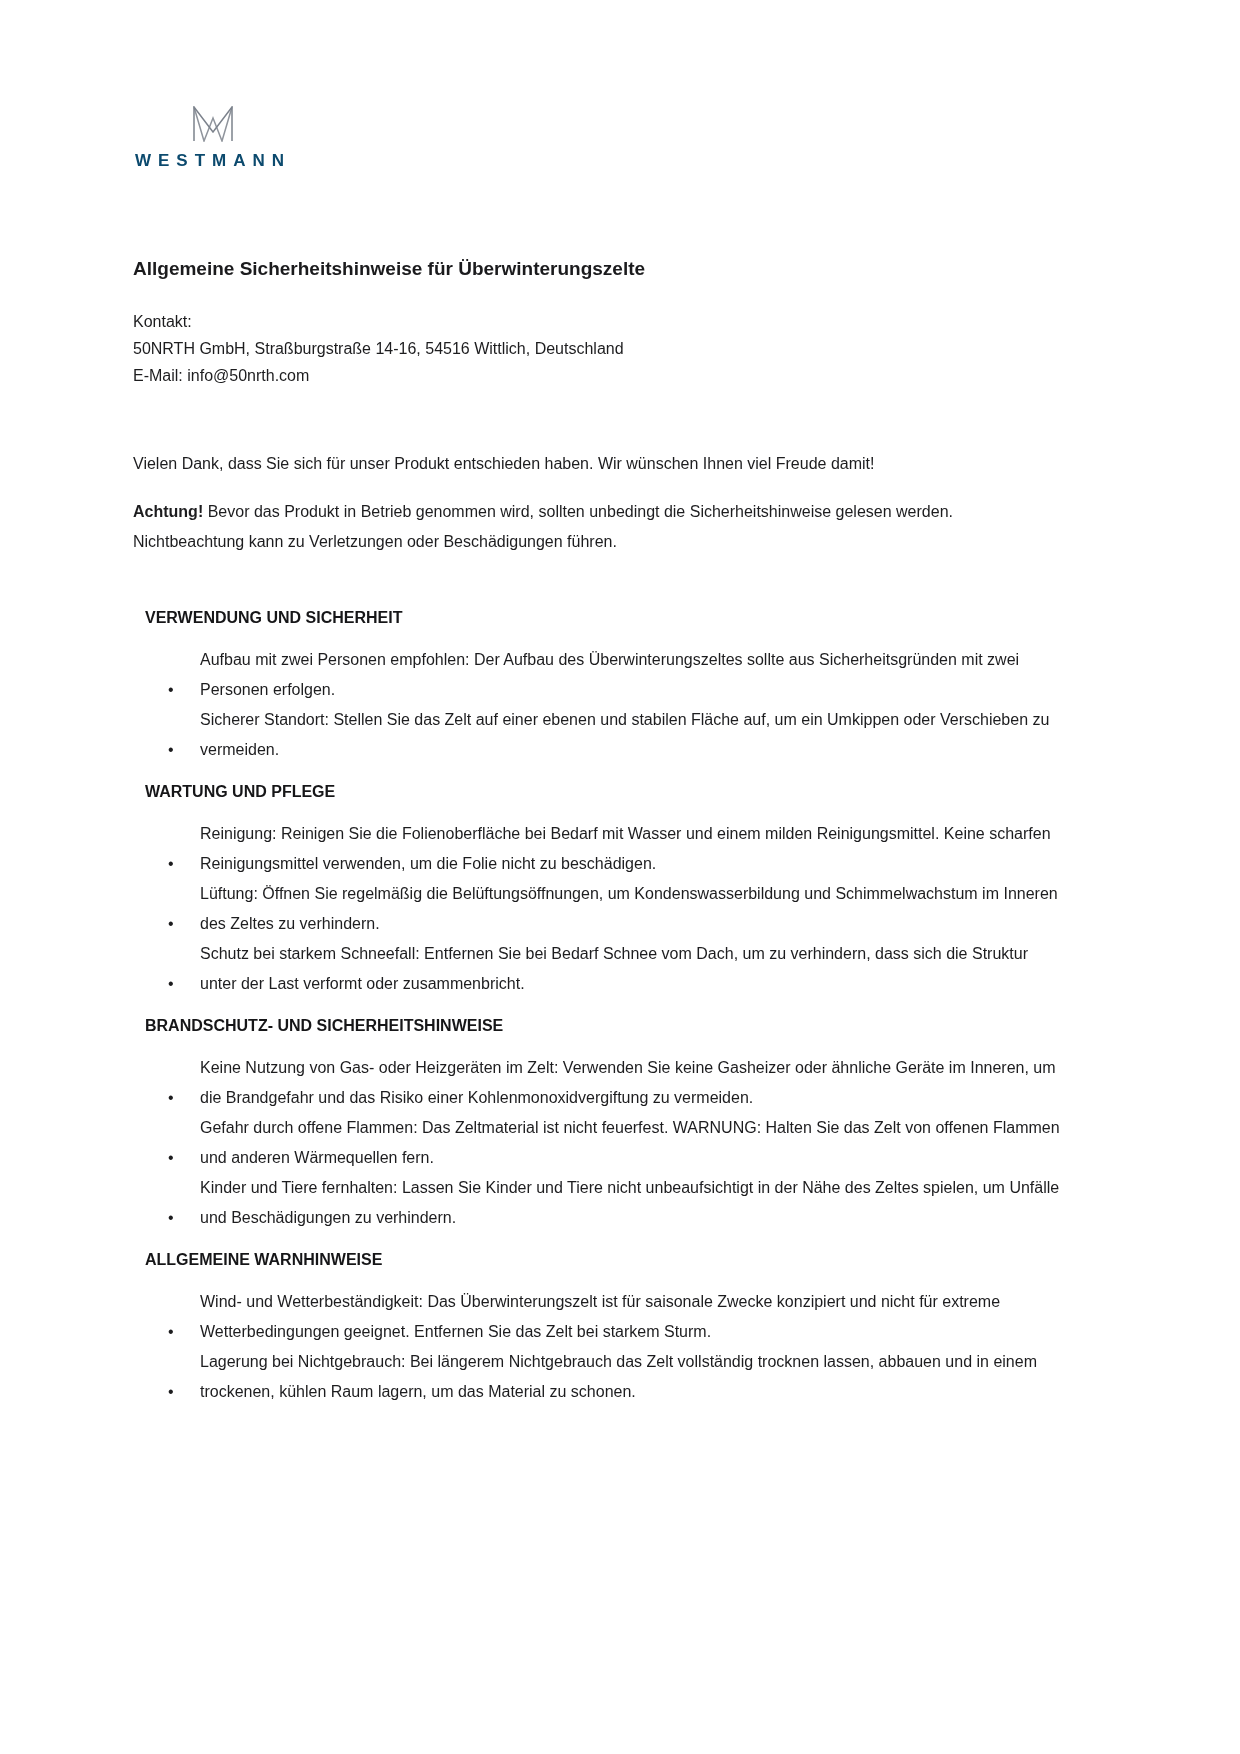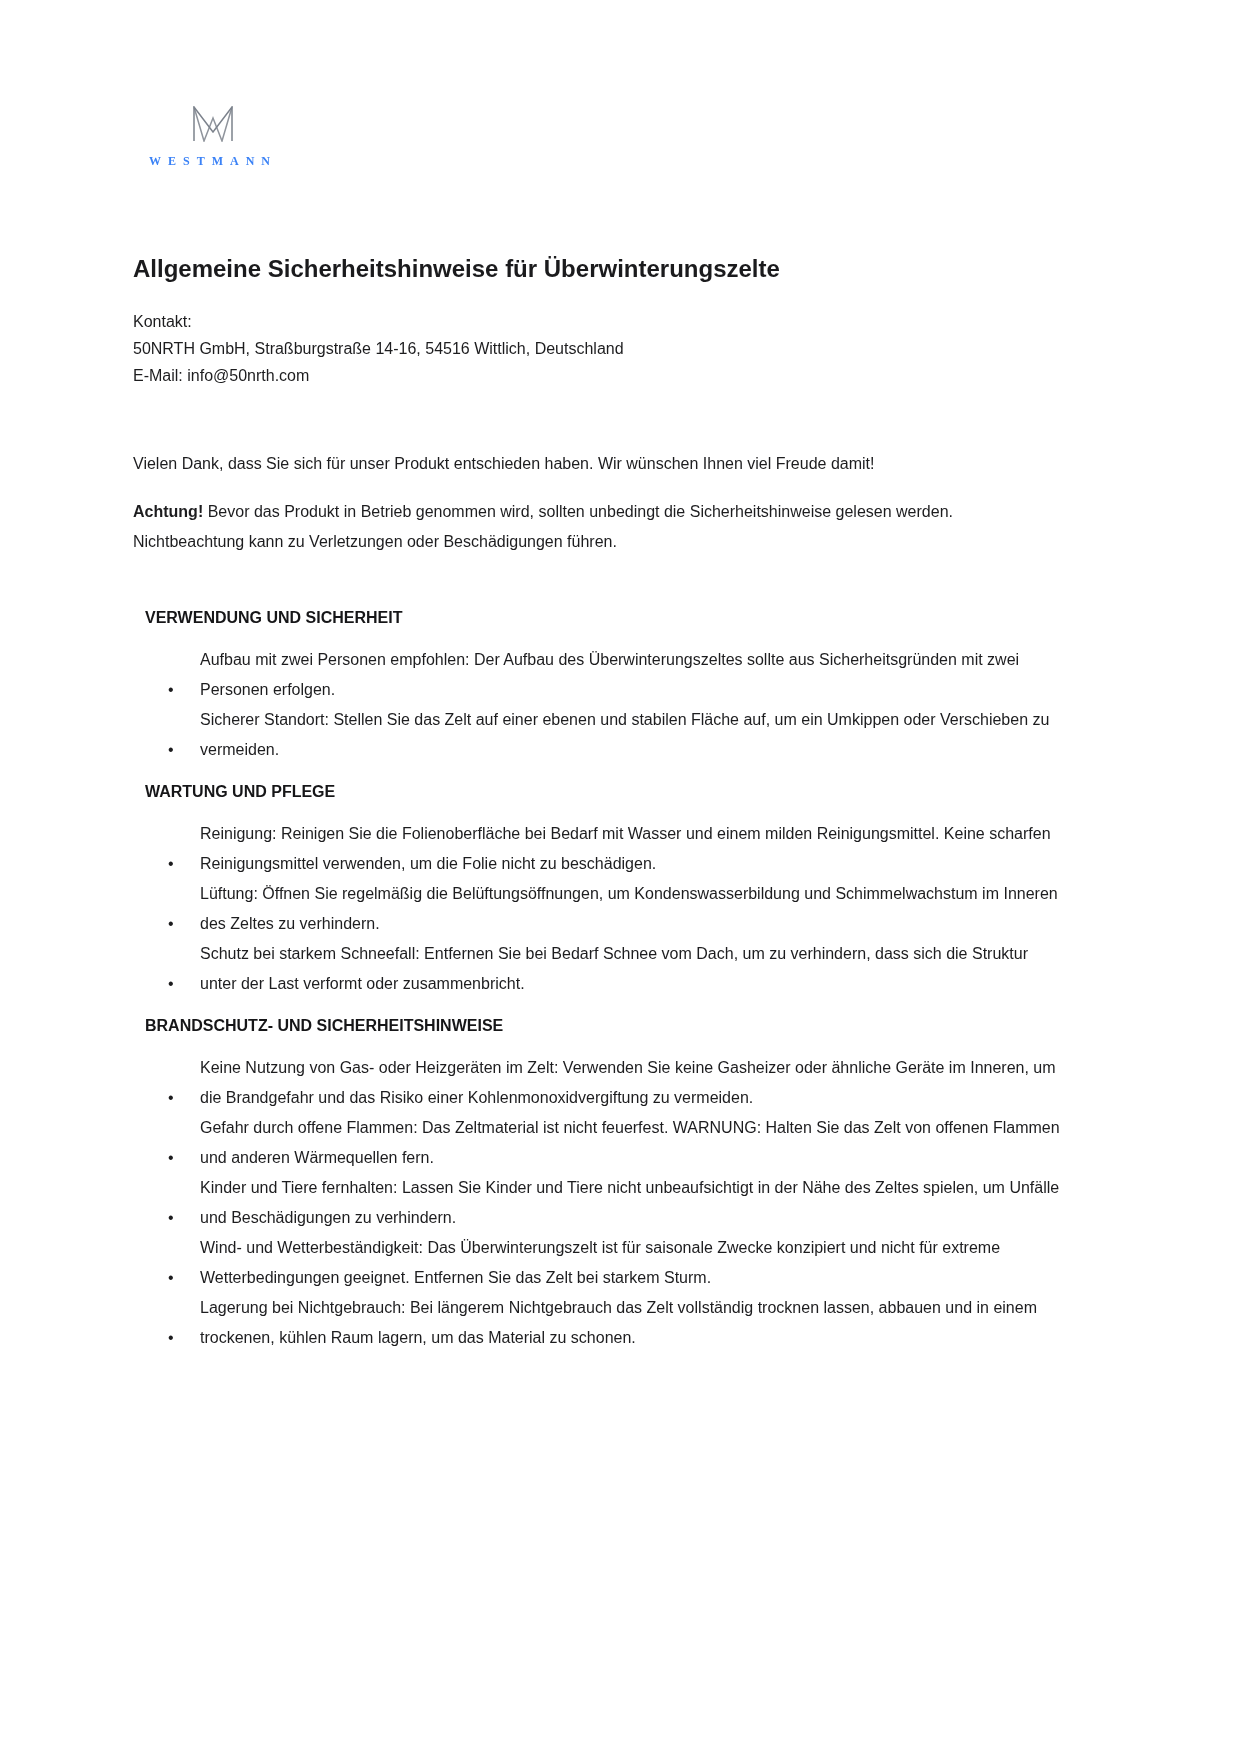--- a/index.html
+++ b/index.html
@@ -13,31 +13,30 @@
     font-size: 16px;
     line-height: 30px;
     overflow: hidden;
   }
 
   
   .brand { width: 160px; text-align: center; }
   .brand-mark { display: block; margin: 0 auto 4px auto; }
   .brand-word {
     font-weight: bold;
-    font-size: 12px;
+    font-size: 17px;
     letter-spacing: 7px;
-    color: #3b82f6;
+    color: #0c4a6e;
     white-space: nowrap;
-    font-family: Liberation Serif, serif;
   }
 
   
   .title {
     margin-top: 80px;
-    font-size: 24px;
+    font-size: 19px;
     font-weight: bold;
     line-height: 26px;
     color: #1b1b1d;
   }
 
   
   .contact { margin-top: 26px; line-height: 27px; }
 
   
   .intro { margin-top: 60px; }
@@ -128,20 +127,21 @@
       <li class="bullet">
           <span class="bullet-text">Gefahr durch offene Flammen: Das Zeltmaterial ist nicht feuerfest. WARNUNG: Halten Sie das Zelt von offenen Flammen und anderen Wärmequellen fern.</span>
         </li>
       <li class="bullet">
           <span class="bullet-text">Kinder und Tiere fernhalten: Lassen Sie Kinder und Tiere nicht unbeaufsichtigt in der Nähe des Zeltes spielen, um Unfälle und Beschädigungen zu verhindern.</span>
         </li>
     </ul>
   </div>
 
   <div class="section">
+    <div class="section-heading">ALLGEMEINE WARNHINWEISE</div>
     <ul class="bullets">
       <li class="bullet">
           <span class="bullet-text">Wind- und Wetterbeständigkeit: Das Überwinterungszelt ist für saisonale Zwecke konzipiert und nicht für extreme Wetterbedingungen geeignet. Entfernen Sie das Zelt bei starkem Sturm.</span>
         </li>
       <li class="bullet">
           <span class="bullet-text">Lagerung bei Nichtgebrauch: Bei längerem Nichtgebrauch das Zelt vollständig trocknen lassen, abbauen und in einem trockenen, kühlen Raum lagern, um das Material zu schonen.</span>
         </li>
     </ul>
   </div>
 

